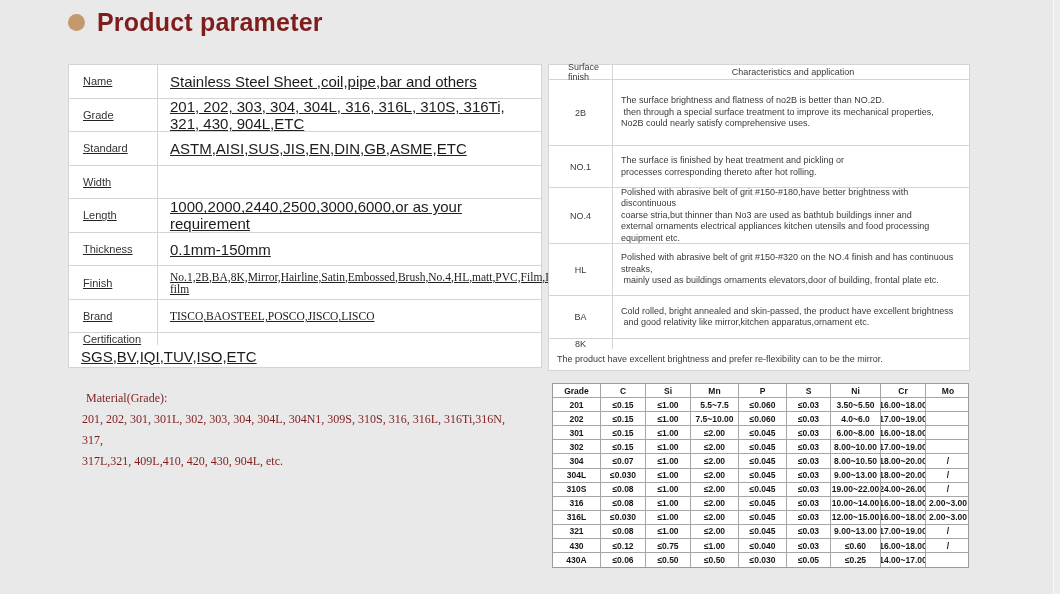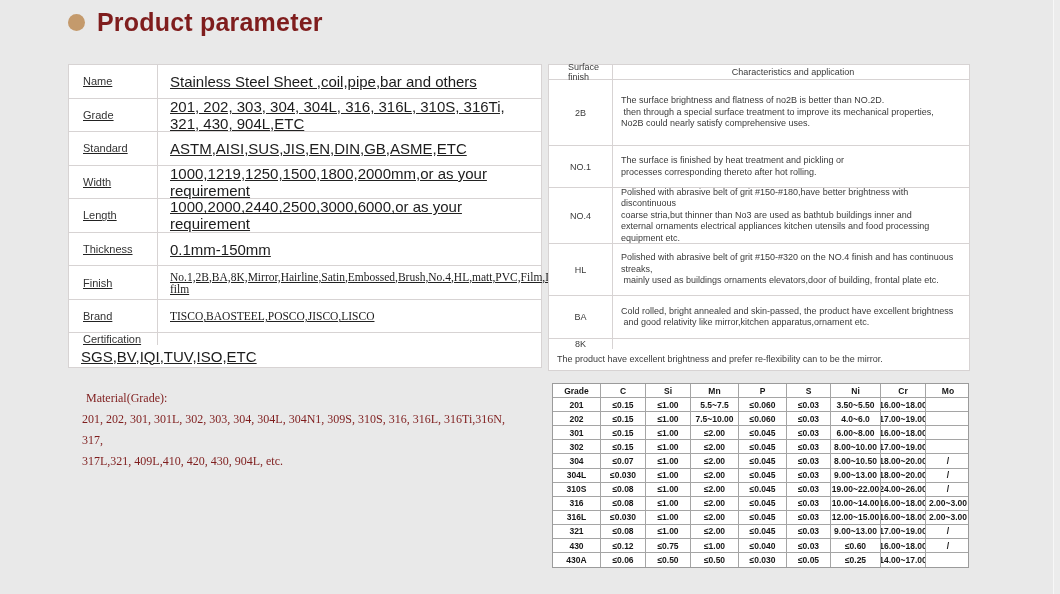--- a/index.html
+++ b/index.html
@@ -140,21 +140,20 @@
     <div class="spec-value">201, 202, 303, 304, 304L, 316, 316L, 310S, 316Ti, 321, 430, 904L,ETC</div>
   </div>
 
   <div class="spec-row">
     <div class="spec-label">Standard</div>
     <div class="spec-value">ASTM,AISI,SUS,JIS,EN,DIN,GB,ASME,ETC</div>
   </div>
 
   <div class="spec-row">
     <div class="spec-label">Width</div>
-    <div class="spec-value">1000,1219,1250,1500,1800,2000mm,or as your requirement</div>
   </div>
 
   <div class="spec-row">
     <div class="spec-label">Length</div>
     <div class="spec-value">1000,2000,2440,2500,3000,6000,or as your requirement</div>
   </div>
 
   <div class="spec-row">
     <div class="spec-label">Thickness</div>
     <div class="spec-value">0.1mm-150mm</div>

